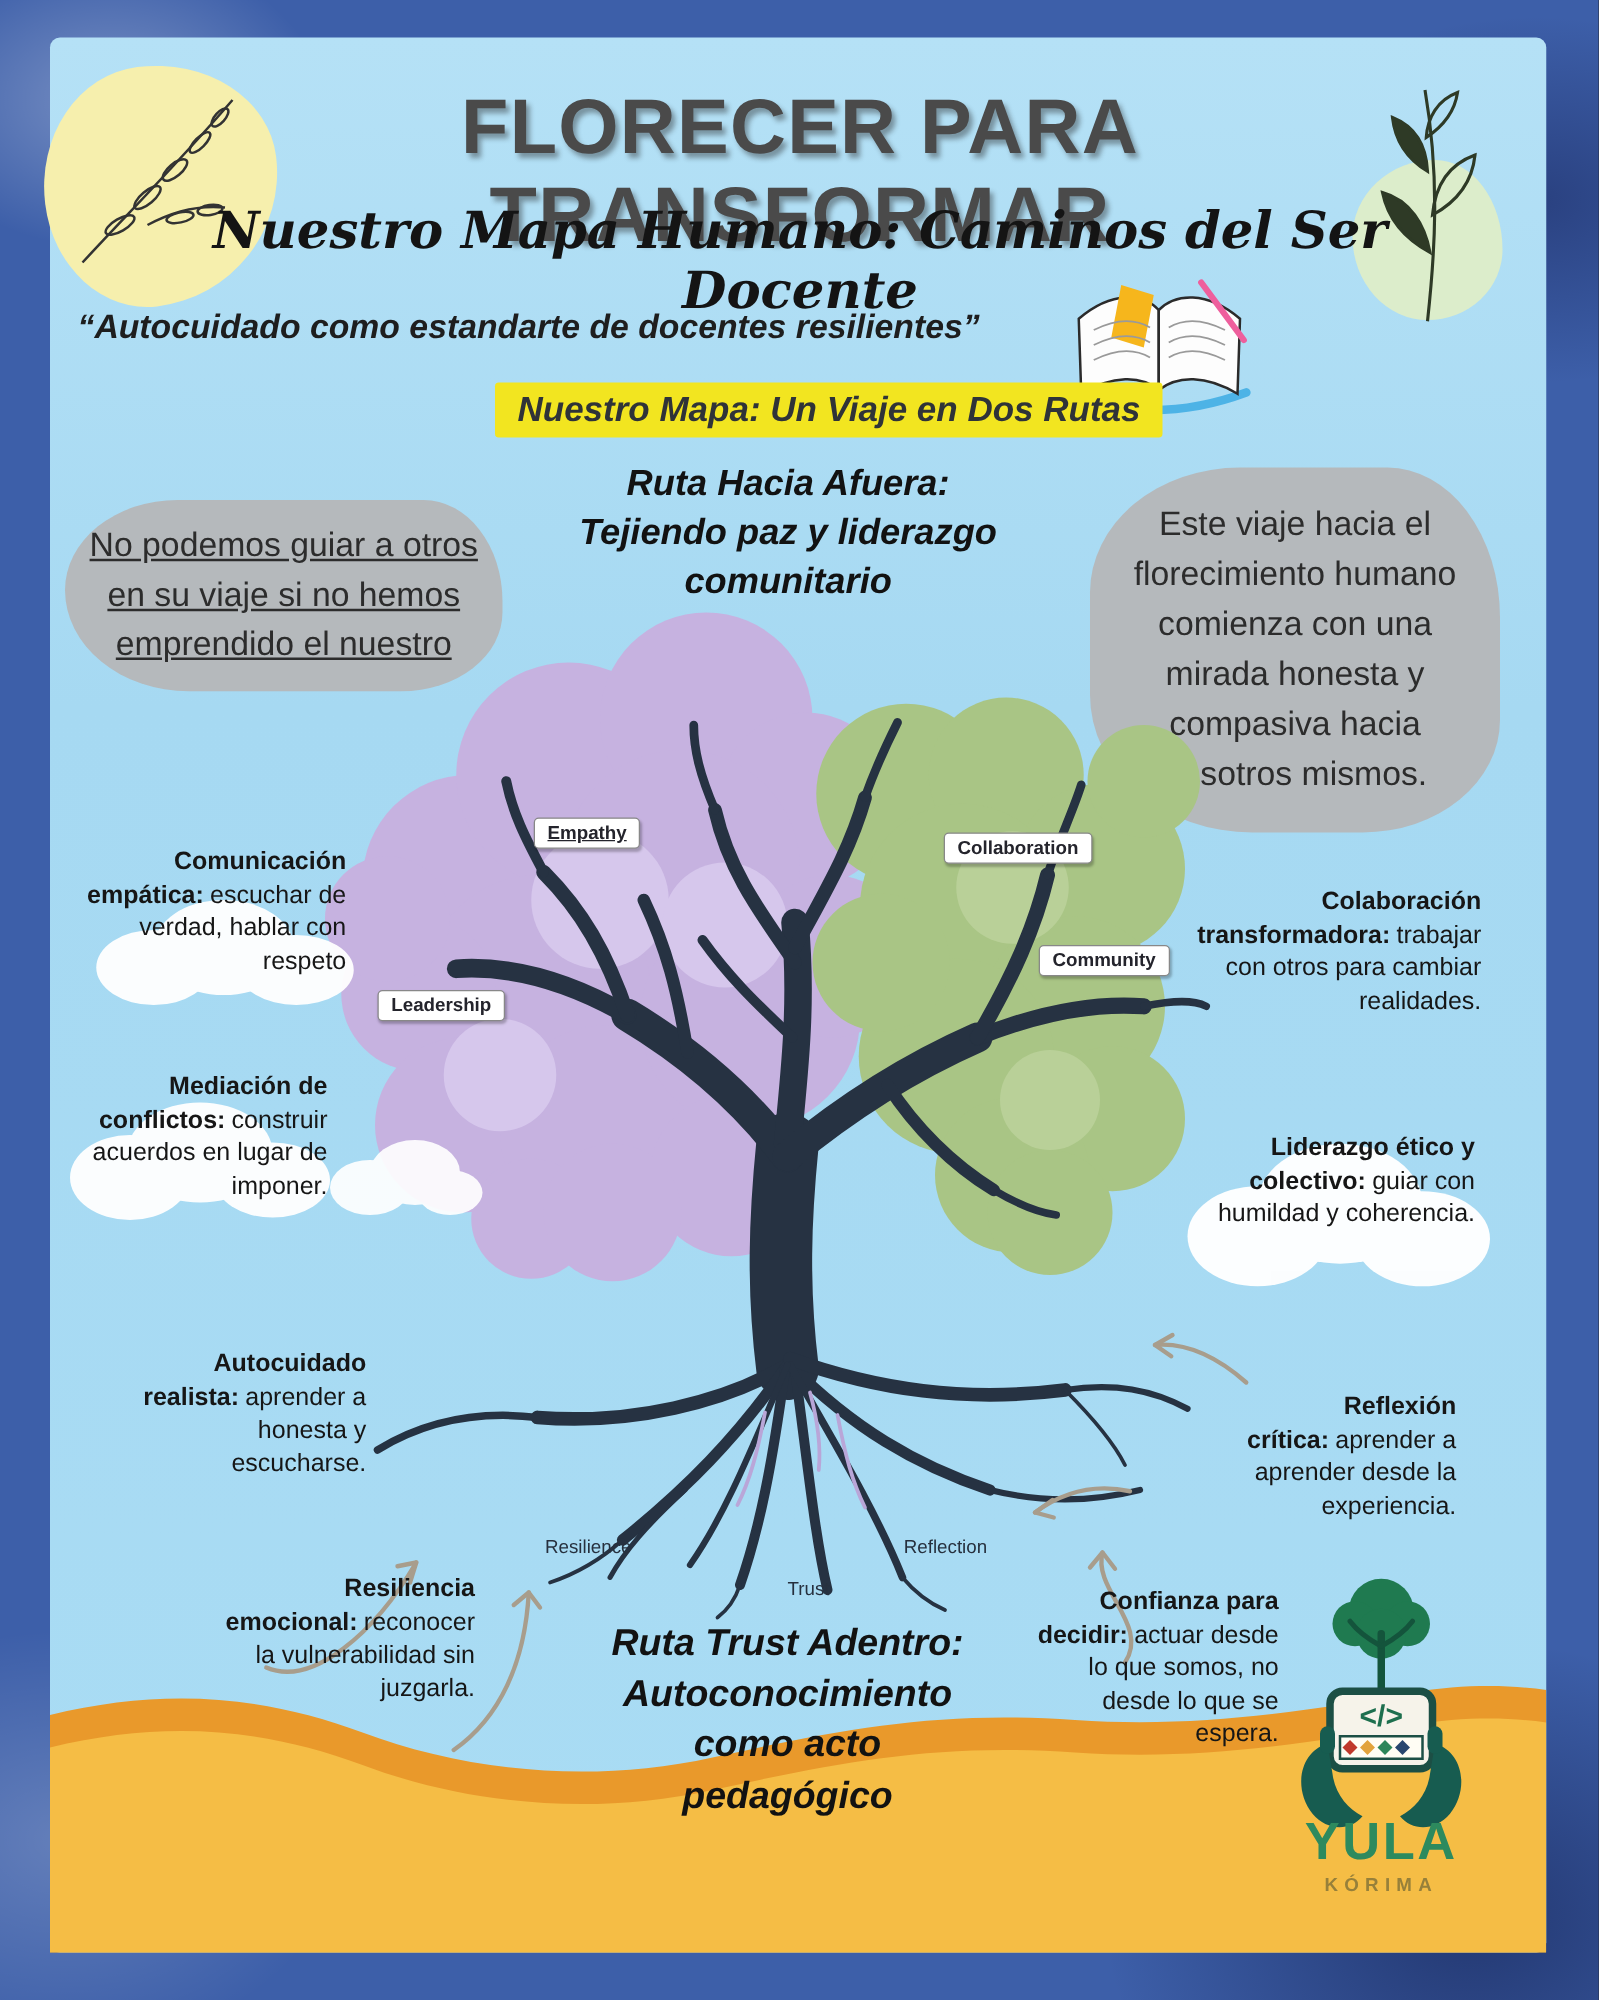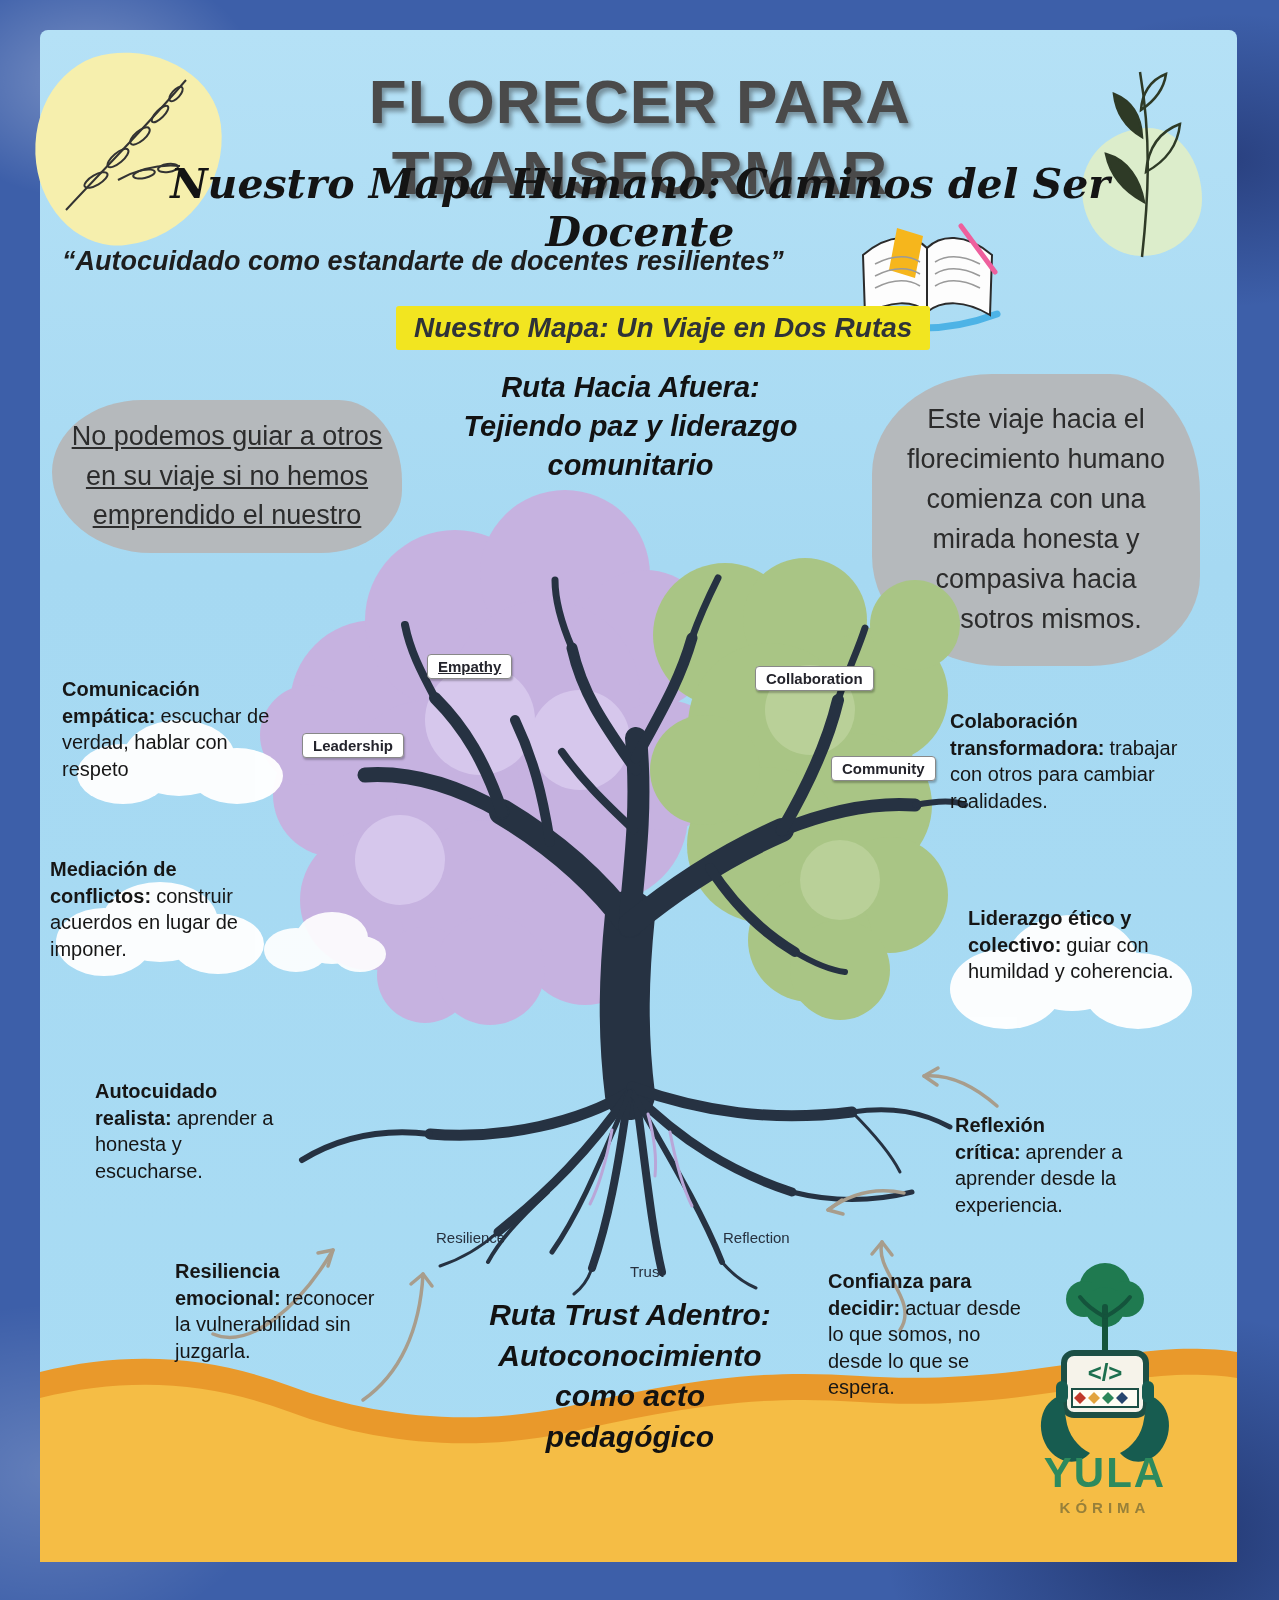--- a/index.html
+++ b/index.html
@@ -37,36 +37,36 @@
   #note-left{left:52px;top:400px;width:350px;height:153px;
     border-radius:100px 70px 90px 110px / 80px 90px 70px 90px;text-decoration:underline;}
   #note-right{left:872px;top:374px;width:328px;height:292px;
     border-radius:120px 90px 110px 130px / 100px 120px 90px 110px;}
   
   .route{text-align:center;font-style:italic;font-weight:bold;color:#121212;z-index:6;
     font-size:29px;line-height:1.35;}
   #route-out{left:428px;top:368px;width:405px;}
   #route-in{left:480px;top:1295px;width:300px;font-size:30px;}
   
-  .callout{text-align:left;font-size:20px;line-height:1.33;color:#161616;z-index:6;}
+  .callout{text-align:right;font-size:20px;line-height:1.33;color:#161616;z-index:6;}
   .callout b{margin-right:5px;}
   #c1{left:62px;top:676px;width:215px;}
   #c2{left:50px;top:856px;width:212px;}
   #c3{left:950px;top:708px;width:235px;}
   #c4{left:968px;top:905px;width:212px;}
   #c5{left:95px;top:1078px;width:198px;}
   #c6{left:175px;top:1258px;width:205px;}
   #c7{left:955px;top:1112px;width:210px;}
   #c8{left:828px;top:1268px;width:195px;}
   
   .pill{background:#fff;border:1px solid #888;border-radius:4px;padding:3px 10px;
     font-size:15px;font-weight:bold;color:#24242c;z-index:7;box-shadow:1px 2px 2px rgba(0,0,0,.25);}
   .rootlabel{font-size:15px;color:#26303e;z-index:7;}
   #pill-empathy{left:427px;top:654px;text-decoration:underline;}
-  #pill-leadership{left:302px;top:733px;}
+  #pill-leadership{left:302px;top:792px;}
   #pill-collaboration{left:755px;top:666px;}
   #pill-community{left:831px;top:756px;}
   #root-resilience{left:436px;top:1229px;}
   #root-trust{left:597px;top:1263px;margin-left:33px;}
   #root-reflection{left:723px;top:1229px;}
   
   .z2{z-index:2}.z3{z-index:3}.z4{z-index:4}.z5{z-index:5}.z6{z-index:6}
 </style>
 </head>
 <body>

